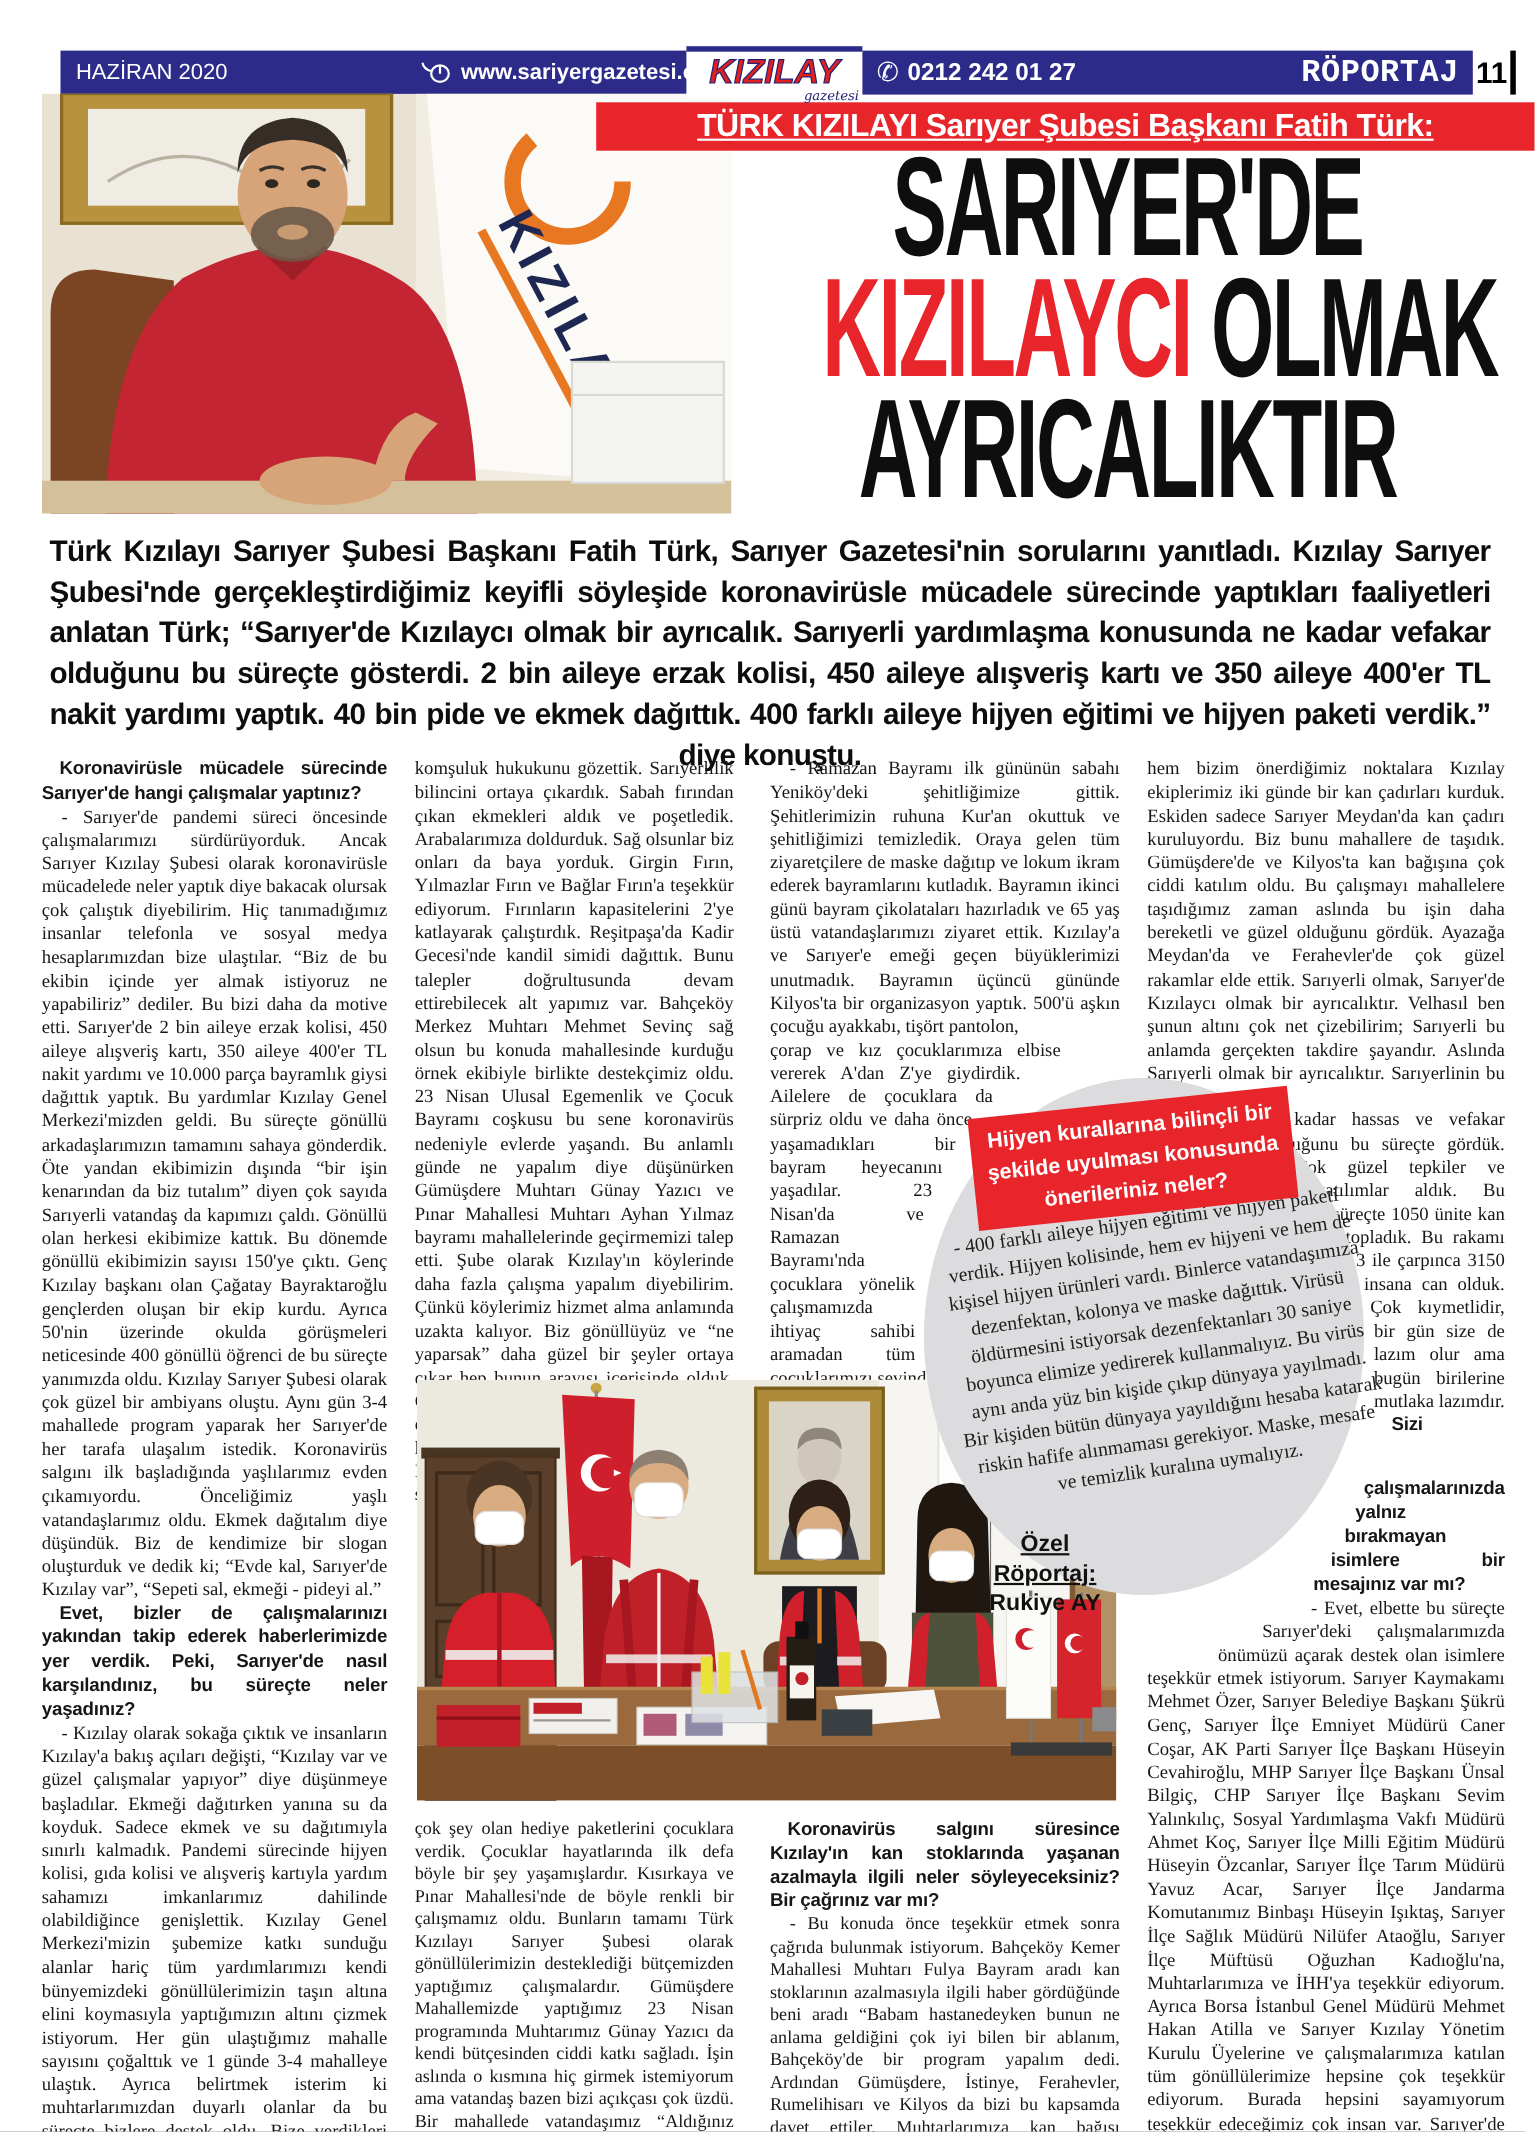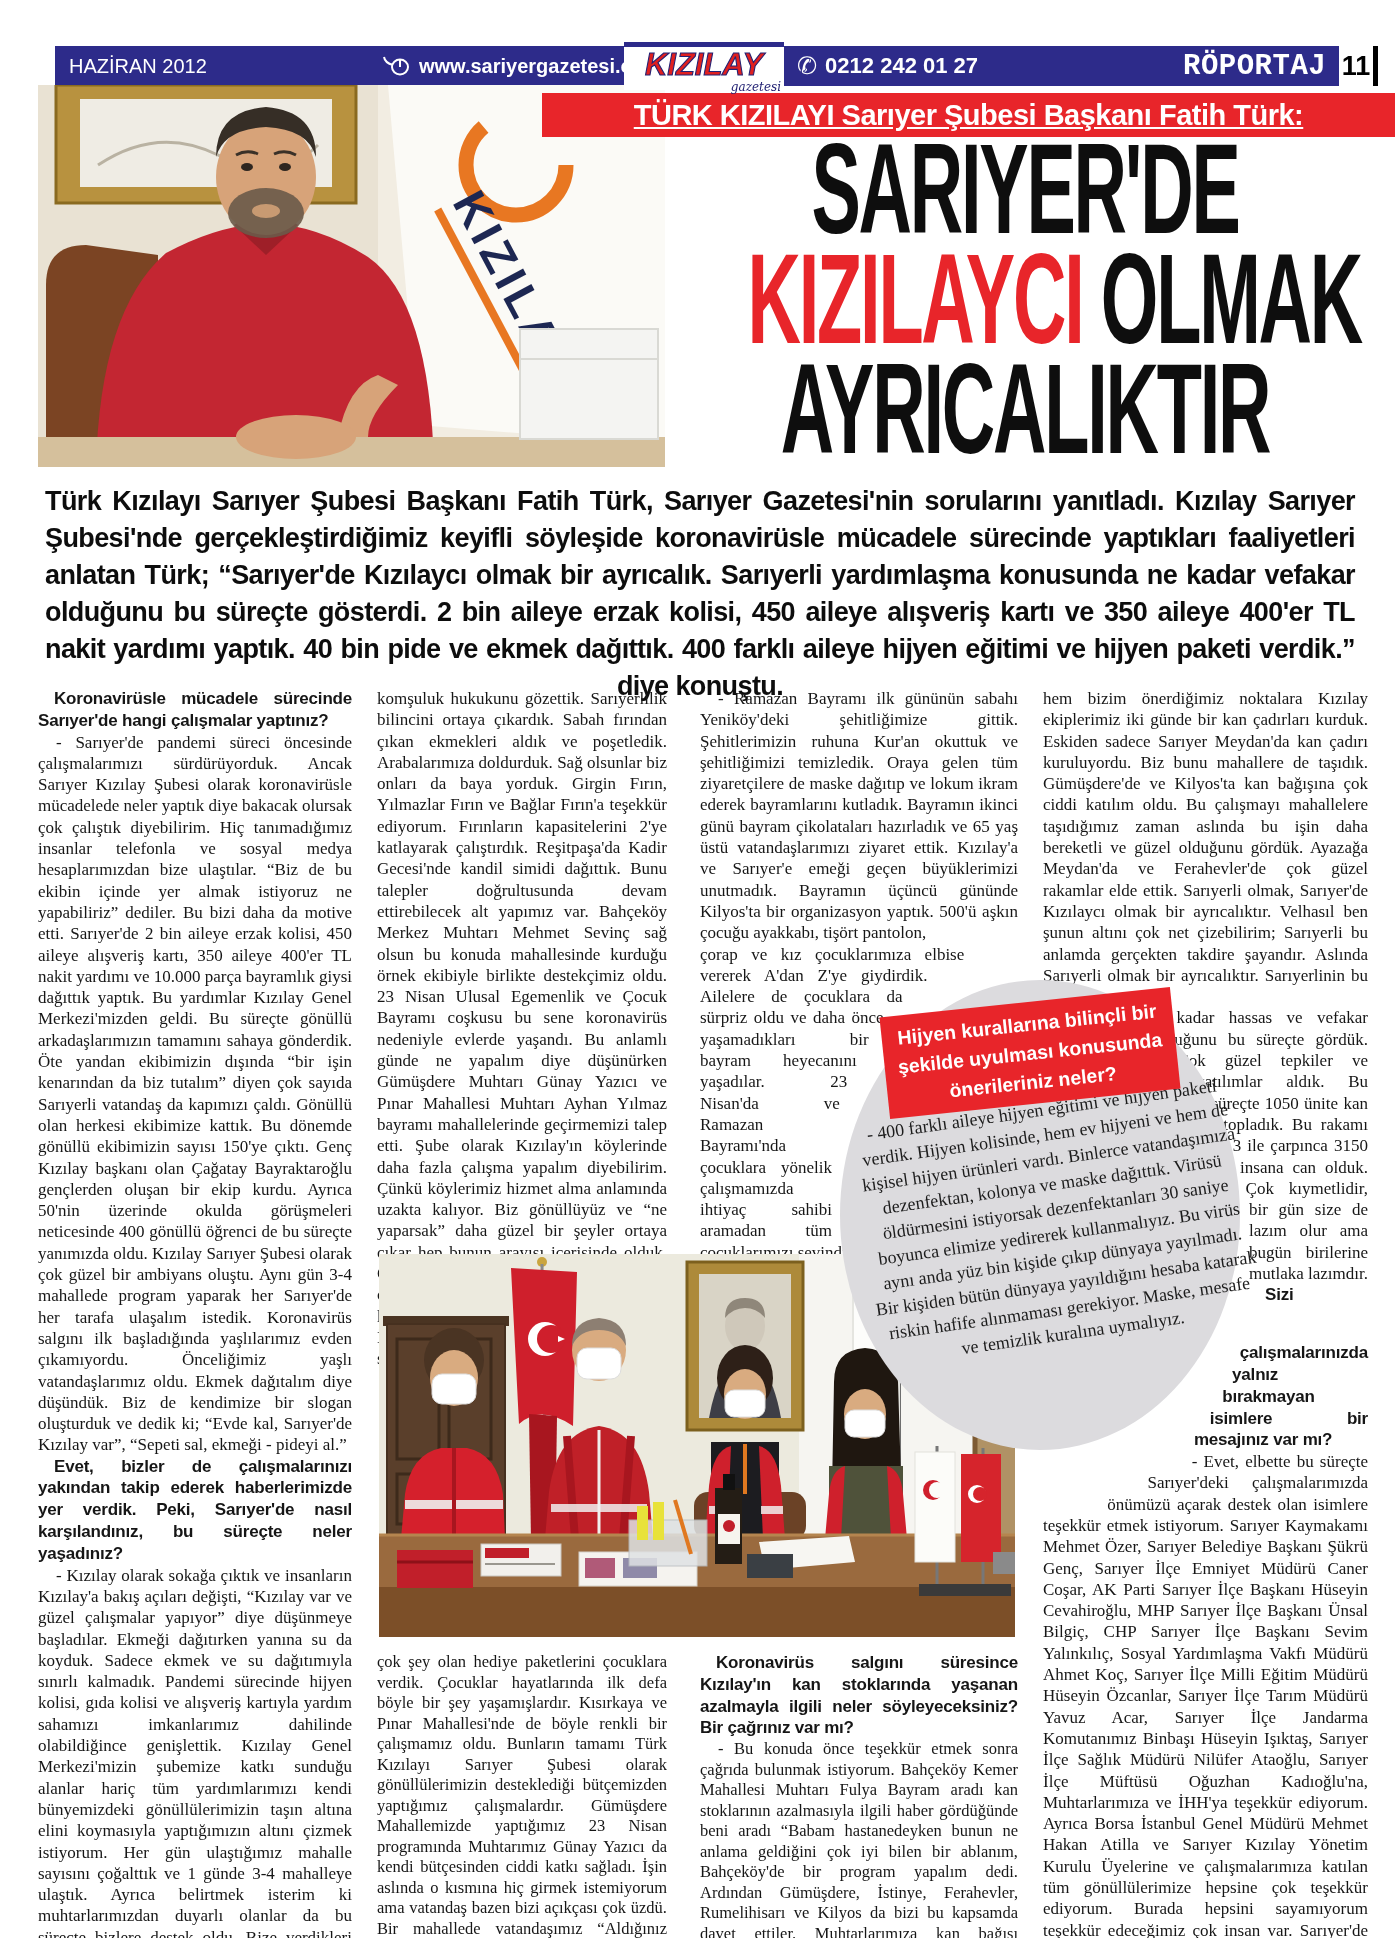--- a/index.html
+++ b/index.html
@@ -82,21 +82,21 @@
   #credit{position:absolute;left:880px;top:1390px;width:140px;z-index:5;text-align:center;
           font-family:"Liberation Sans",sans-serif;font-weight:bold;font-size:21px;line-height:27px;color:#111;}
   #credit .lbl{text-decoration:underline;}
 </style>
 </head>
 <body>
 
 <div id="page">
 
   <div id="masthead">
-    <div class="mh-item" id="mh-date">HAZİRAN 2012</div>
+    <div class="mh-item" id="mh-date">HAZİRAN 2020</div>
     <div class="mh-item" id="mh-web">
       <svg width="28" height="20" viewBox="0 0 28 20">
         <ellipse cx="17" cy="11" rx="8" ry="7.5" fill="none" stroke="#fff" stroke-width="2"></ellipse>
         <line x1="17" y1="4" x2="17" y2="11" stroke="#fff" stroke-width="2"></line>
         <path d="M10,9 Q2,7 1,1" fill="none" stroke="#fff" stroke-width="2"></path>
       </svg>
       <span>www.sariyergazetesi.com</span>
     </div>
     <div class="mh-item" id="mh-phone">
       <span class="ph-ico">✆</span>
@@ -296,14 +296,18 @@
     </svg>
   </div>
 
   <div id="quote-circle">
     <div id="quote-answer">- 400 farklı aileye hijyen eğitimi ve hijyen paketi verdik. Hijyen kolisinde, hem ev hijyeni ve hem de kişisel hijyen ürünleri vardı. Binlerce vatandaşımıza dezenfektan, kolonya ve maske dağıttık. Virüsü öldürmesini istiyorsak dezenfektanları 30 saniye boyunca elimize yedirerek kullanmalıyız. Bu virüs aynı anda yüz bin kişide çıkıp dünyaya yayılmadı. Bir kişiden bütün dünyaya yayıldığını hesaba katarak riskin hafife alınmaması gerekiyor. Maske, mesafe ve temizlik kuralına uymalıyız.</div>
   </div>
   <div id="quote-box">
     <span>Hijyen kurallarına bilinçli bir şekilde uyulması konusunda önerileriniz neler?</span>
   </div>
 
+  <div id="credit">
+    <div class="lbl">Özel Röportaj:</div>
+    <div>Rukiye AY</div>
+  </div>
 
 </div>
 
 </body></html>

